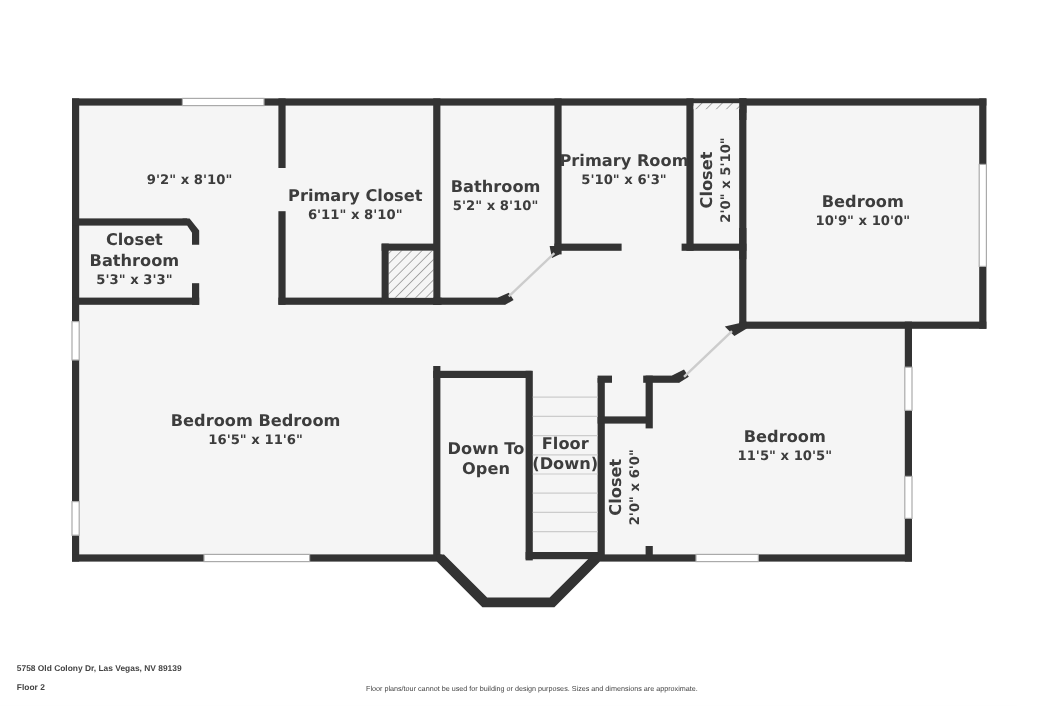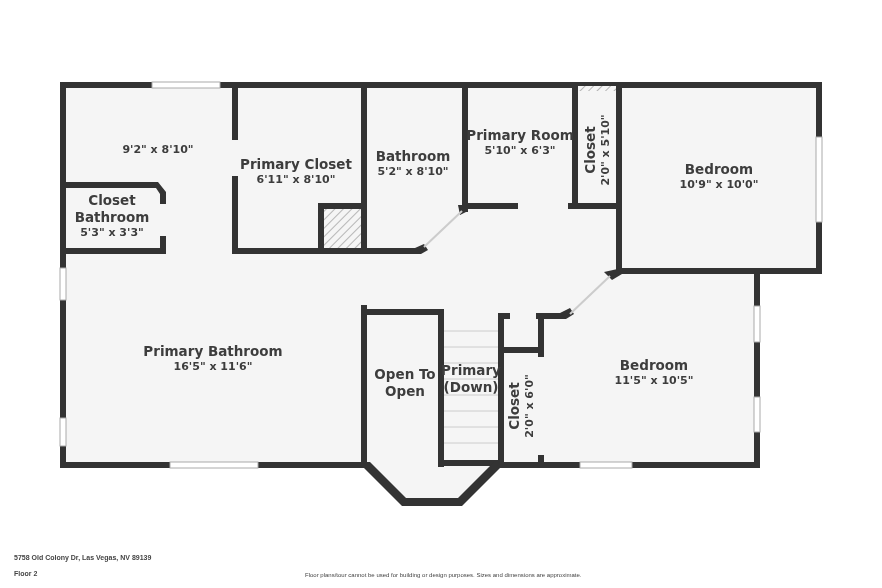--- a/index.html
+++ b/index.html
@@ -137,29 +137,29 @@
   </div>
 <div class="lbl rot" style="left:597px;top:150px">
     <span class="n">Closet</span>
     <span class="d">2'0" x 5'10"</span>
   </div>
 <div class="lbl" style="left:719px;top:176px">
     <span class="n">Bedroom</span>
     <span class="d">10'9" x 10'0"</span>
   </div>
 <div class="lbl" style="left:213px;top:358px">
-    <span class="n">Primary Bathroom</span>
+    <span class="n">Bedroom Bedroom</span>
     <span class="d">16'5" x 11'6"</span>
   </div>
 <div class="lbl" style="left:405px;top:383px">
-    <span class="n">Open To</span>
+    <span class="n">Down To</span>
     <span class="n">Open</span>
   </div>
 <div class="lbl" style="left:471px;top:379px">
-    <span class="n">Primary</span>
+    <span class="n">Floor</span>
     <span class="n">(Down)</span>
   </div>
 <div class="lbl rot" style="left:521px;top:406px">
     <span class="n">Closet</span>
     <span class="d">2'0" x 6'0"</span>
   </div>
 <div class="lbl" style="left:654px;top:372px">
     <span class="n">Bedroom</span>
     <span class="d">11'5" x 10'5"</span>
   </div>

